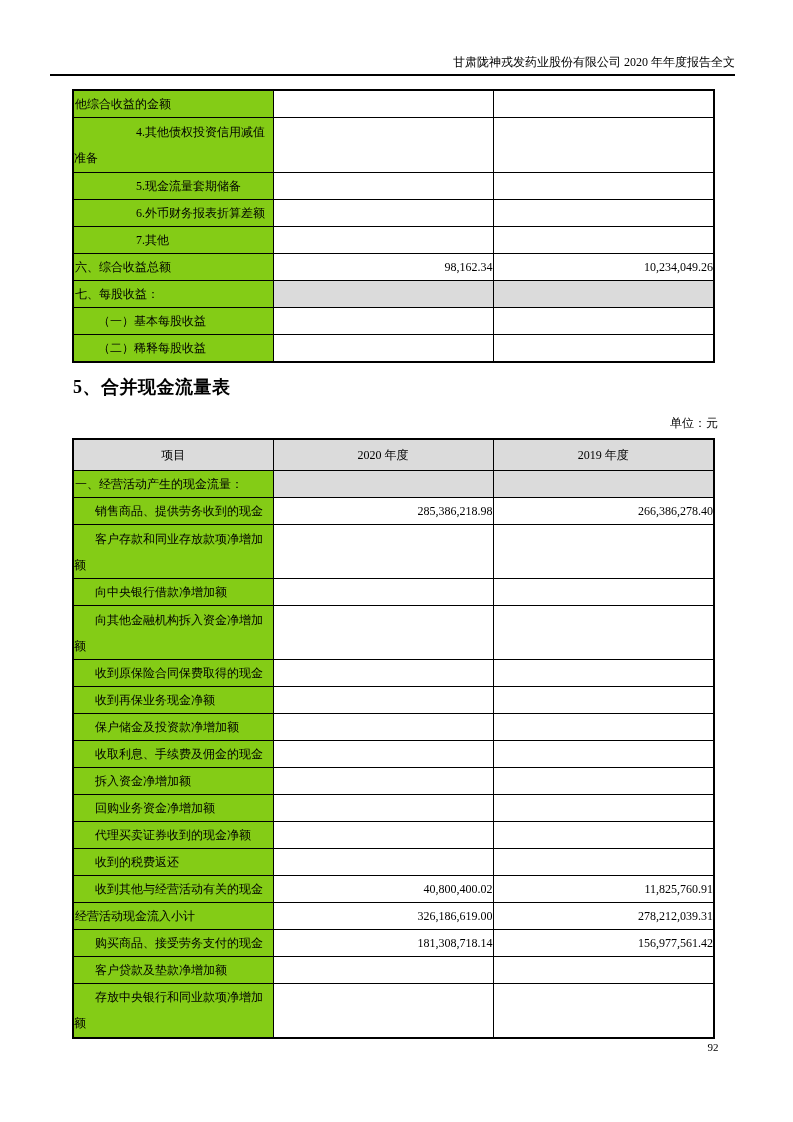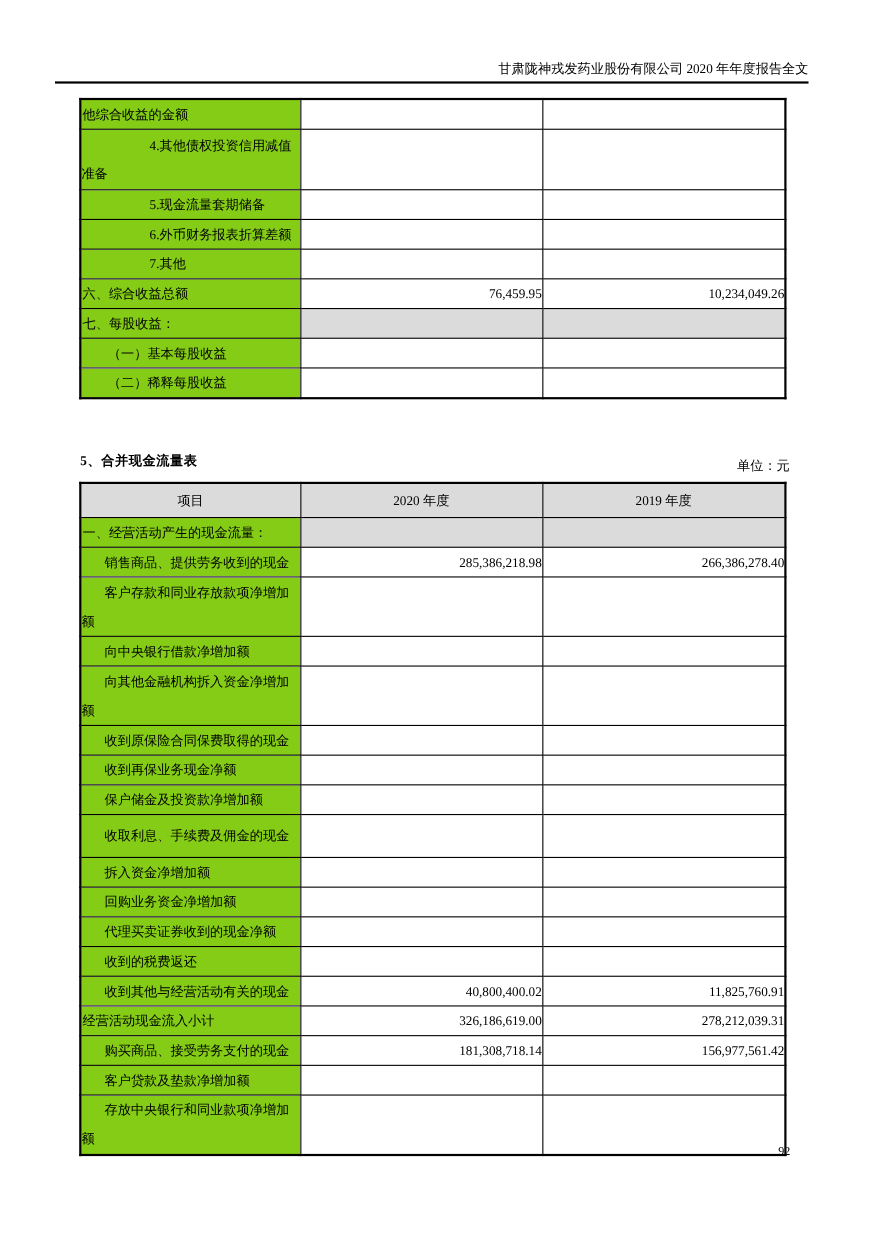--- a/index.html
+++ b/index.html
@@ -33,21 +33,21 @@
     text-align:left; word-break:break-all;
   }
   .indent-flush { text-indent:1px; }
   .indent-num   { text-indent:62px; }
   .indent-paren { text-indent:24px; }
   .indent-sub   { text-indent:21px; }
   .value-cell { text-align:right; padding:0 3px; background:#ffffff; line-height:26px; }
   .value-cell.shaded { background:#DBDBDB; }
   .section-title {
     position:absolute; top:375px; left:73px;
-    font-size:12px; font-weight:bold; letter-spacing:0.5px;margin-top:36px;
+    font-size:18px; font-weight:bold; letter-spacing:0.5px;
   }
   .unit-label {
     position:absolute; top:415px; left:73px; width:645px;
     text-align:right; font-size:12px;
   }
   .page-number {
     position:absolute; top:1041px; left:693px; width:40px;
     text-align:center; font-size:11px;
   }
 </style>
@@ -86,21 +86,21 @@
           <td class="value-cell"></td>
           <td class="value-cell"></td>
         </tr>
         <tr style="height: 27px;">
           <td class="label-cell indent-num">7.其他</td>
           <td class="value-cell"></td>
           <td class="value-cell"></td>
         </tr>
         <tr style="height: 27px;">
           <td class="label-cell indent-flush">六、综合收益总额</td>
-          <td class="value-cell">76,459.95</td>
+          <td class="value-cell">98,162.34</td>
           <td class="value-cell">10,234,049.26</td>
         </tr>
         <tr style="height: 27px;">
           <td class="label-cell indent-flush">七、每股收益：</td>
           <td class="value-cell shaded"></td>
           <td class="value-cell shaded"></td>
         </tr>
         <tr style="height: 27px;">
           <td class="label-cell indent-paren">（一）基本每股收益</td>
           <td class="value-cell"></td>
@@ -164,21 +164,21 @@
         <tr style="height: 27px;">
           <td class="label-cell indent-sub">收到再保业务现金净额</td>
           <td class="value-cell"></td>
           <td class="value-cell"></td>
         </tr>
         <tr style="height: 27px;">
           <td class="label-cell indent-sub">保户储金及投资款净增加额</td>
           <td class="value-cell"></td>
           <td class="value-cell"></td>
         </tr>
-        <tr style="height: 39px; padding-left: 28px;">
+        <tr style="height: 27px; padding-left: 28px;">
           <td class="label-cell indent-sub">收取利息、手续费及佣金的现金</td>
           <td class="value-cell"></td>
           <td class="value-cell"></td>
         </tr>
         <tr style="height: 27px;">
           <td class="label-cell indent-sub">拆入资金净增加额</td>
           <td class="value-cell"></td>
           <td class="value-cell"></td>
         </tr>
         <tr style="height: 27px;">

